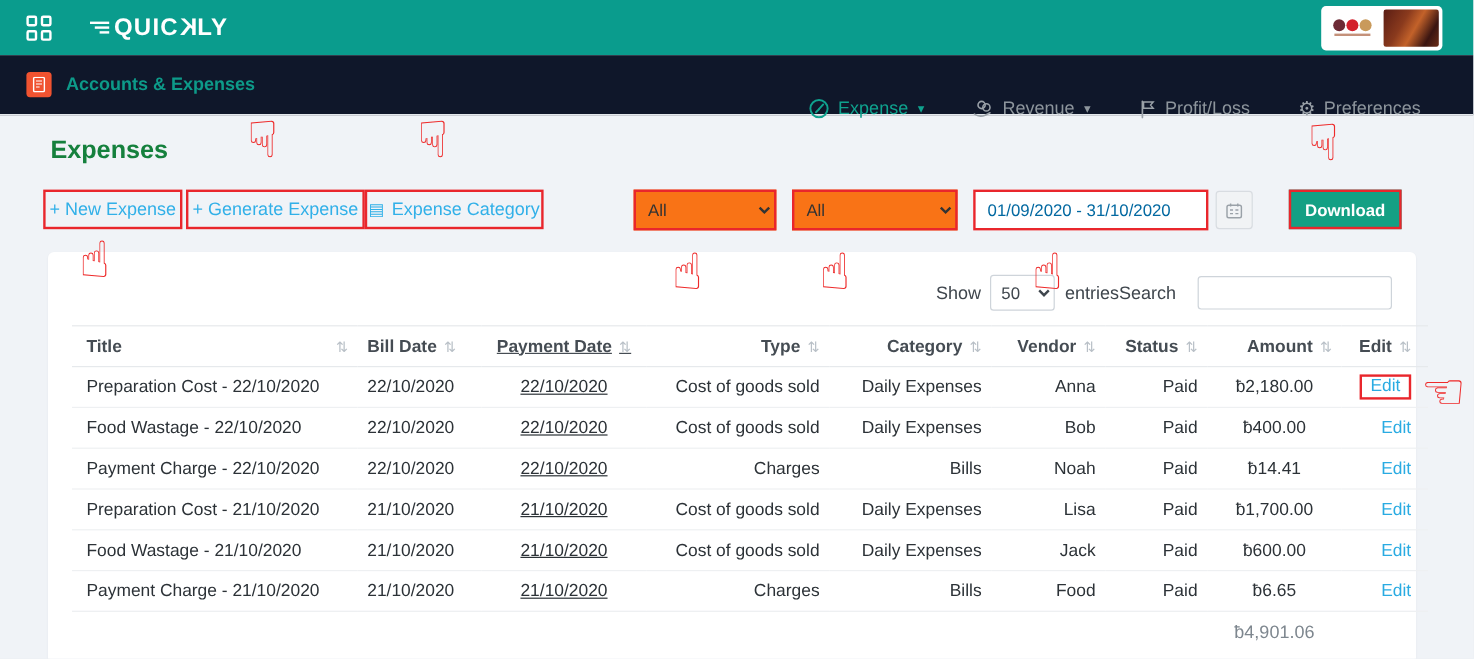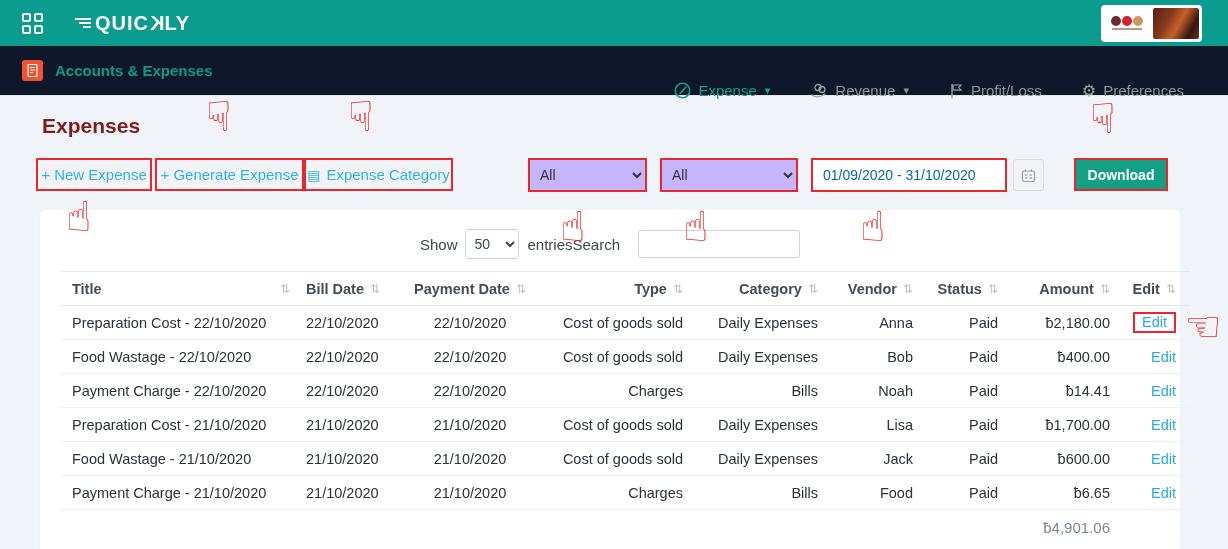--- a/index.html
+++ b/index.html
@@ -33,63 +33,63 @@
   .breadcrumb-title { color:#0d9a89; font-size:15px; font-weight:bold; }
   .nav-items { margin-left:auto; display:flex; align-items:center; gap:40px;margin-top:40px; }
   .nav-item { display:flex; align-items:center; gap:7px; font-size:15px; color:#8d959c; cursor:pointer; }
   .nav-item.active { color:#0fa28e; }
   .nav-item .caret { font-family:"DejaVu Sans",sans-serif; font-size:11px; margin-left:1px; }
   .nav-item svg { display:block; }
   .gear-glyph { font-family:"DejaVu Sans",sans-serif; font-size:16px; }
 
   
   .content { position:relative; height:453px; }
-  .page-title { position:absolute; left:42px; top:18px; font-size:21px; font-weight:bold; color:#7f1d1d; }
+  .page-title { position:absolute; left:42px; top:18px; font-size:21px; font-weight:bold; color:#15803d; }
 
   .actions-row { position:absolute; left:0; top:62px; width:100%; height:36px; }
   .red-outline { border:2px solid #e9262c !important; }
   .action-link { position:absolute; height:33px; display:flex; align-items:center; justify-content:center; gap:6px;
                  background:#fff0; color:#31b0e8; font-size:15px; text-decoration:none; cursor:pointer; }
   .a-new      { left:36px;  width:116px; }
   .a-generate { left:155px; width:149px; }
   .a-category { left:304px; width:149px; }
   .cat-grid-glyph { font-family:"DejaVu Sans",sans-serif; font-size:14px; }
-  .filter-select { position:absolute; height:34px; font-size:14px; color:#333; background:#c4b5fd; padding:0 6px; outline:none; }
+  .filter-select { position:absolute; height:34px; font-size:14px; color:#333; background:#f97316; padding:0 6px; outline:none; }
   .f-type     { left:528px; width:119px; }
   .f-category { left:660px; width:138px; }
   .date-input { position:absolute; left:811px; width:196px; height:34px; font-size:14px; color:#0369a1; padding:0 10px; background:#fff; outline:none; font-family:"Liberation Sans","DejaVu Sans",sans-serif; }
   .cal-btn { position:absolute; left:1013px; top:1px; width:31px; height:32px; background:#f1f3f5; border:1px solid #d8dce1; border-radius:3px; display:flex; align-items:center; justify-content:center; cursor:pointer; }
   .download-btn { position:absolute; left:1074px; width:94px; height:33px; background:#14a084; color:#fff; font-size:14px; font-weight:bold; border:2px solid #e9262c; cursor:pointer; display:flex; align-items:center; justify-content:center; }
 
   
   .card { position:absolute; left:40px; top:114px; width:1140px; height:420px; background:#fff; border-radius:5px; box-shadow:0 1px 2px rgba(40,50,60,.06); padding:18px 20px 0 20px; }
-  .card-controls { display:flex; align-items:center; justify-content:center; height:32px; }
+  .card-controls { display:flex; align-items:center; justify-content:flex-end; height:32px; }
   .show-group { display:flex; align-items:center; gap:8px; font-size:15px; color:#3f464d; }
   .page-size { width:54px; height:30px; border:1px solid #ced4da; border-radius:3px; font-size:14px; color:#3f464d; background:#fff; padding:0 4px; outline:none; }
   .search-group { display:flex; align-items:center; gap:18px; font-size:15px; color:#3f464d; }
   .search-input { width:162px; height:28px; border:1px solid #ced4da; border-radius:3px; padding:0 8px; font-size:14px; outline:none; }
 
   table { width:100%; border-collapse:collapse; table-layout:fixed; margin-top:11px; }
   th, td { font-size:14.5px; height:34px; padding:0 8px; white-space:nowrap; overflow:hidden; }
   thead th { color:#454c53; font-weight:bold; border-top:1px solid #e6e9ec; border-bottom:1px solid #e6e9ec; cursor:pointer; }
   tbody td { color:#2c3237; border-bottom:1px solid #eef0f2; }
   tfoot td { color:#7e878f; font-size:15px; height:36px; }
   .thw { display:flex; align-items:center; gap:6px; }
   .thw.between { justify-content:space-between; }
   .thw.endal { justify-content:flex-end; }
   .thw.centeral { justify-content:center; }
   .sort { font-family:"DejaVu Sans",sans-serif; color:#b9c0c7; font-size:12px; font-weight:normal; }
   .col-title { width:238px; text-align:left; padding-left:12px; }
   .col-bill { width:103px; text-align:left; }
-  .col-pay { width:138px; text-align:center; }
+  .col-pay { width:138px; text-align:center;text-decoration:underline; }
   .col-type { width:152px; text-align:right; }
   .col-cat { width:135px; text-align:right; }
   .col-vendor { width:95px; text-align:right; }
   .col-status { width:85px; text-align:right; }
-  .col-amount { width:112px; text-align:right; }
+  .col-amount { width:112px; text-align:center; }
   .col-edit { width:72px; text-align:right; padding-right:14px; }
   .edit-link { color:#29abe2; text-decoration:none; cursor:pointer; }
   .edit-box { display:inline-block; border:2px solid #e9262c; padding:0px 7px 1px 7px; }
 
   
   .hand { position:absolute; font-family:"DejaVu Sans",sans-serif; color:#ee2b2b; font-size:42px; line-height:1; z-index:5; pointer-events:none; }
 </style>
 </head>
 <body>
 

